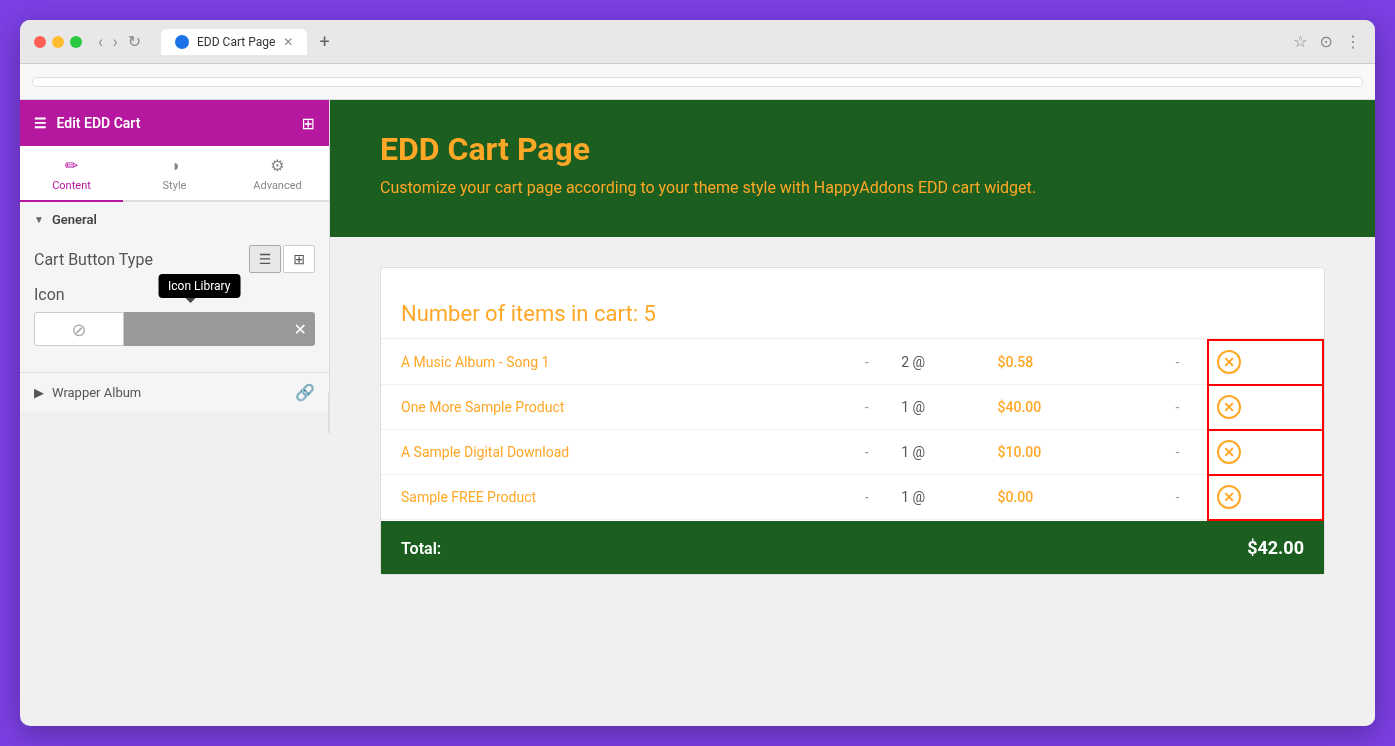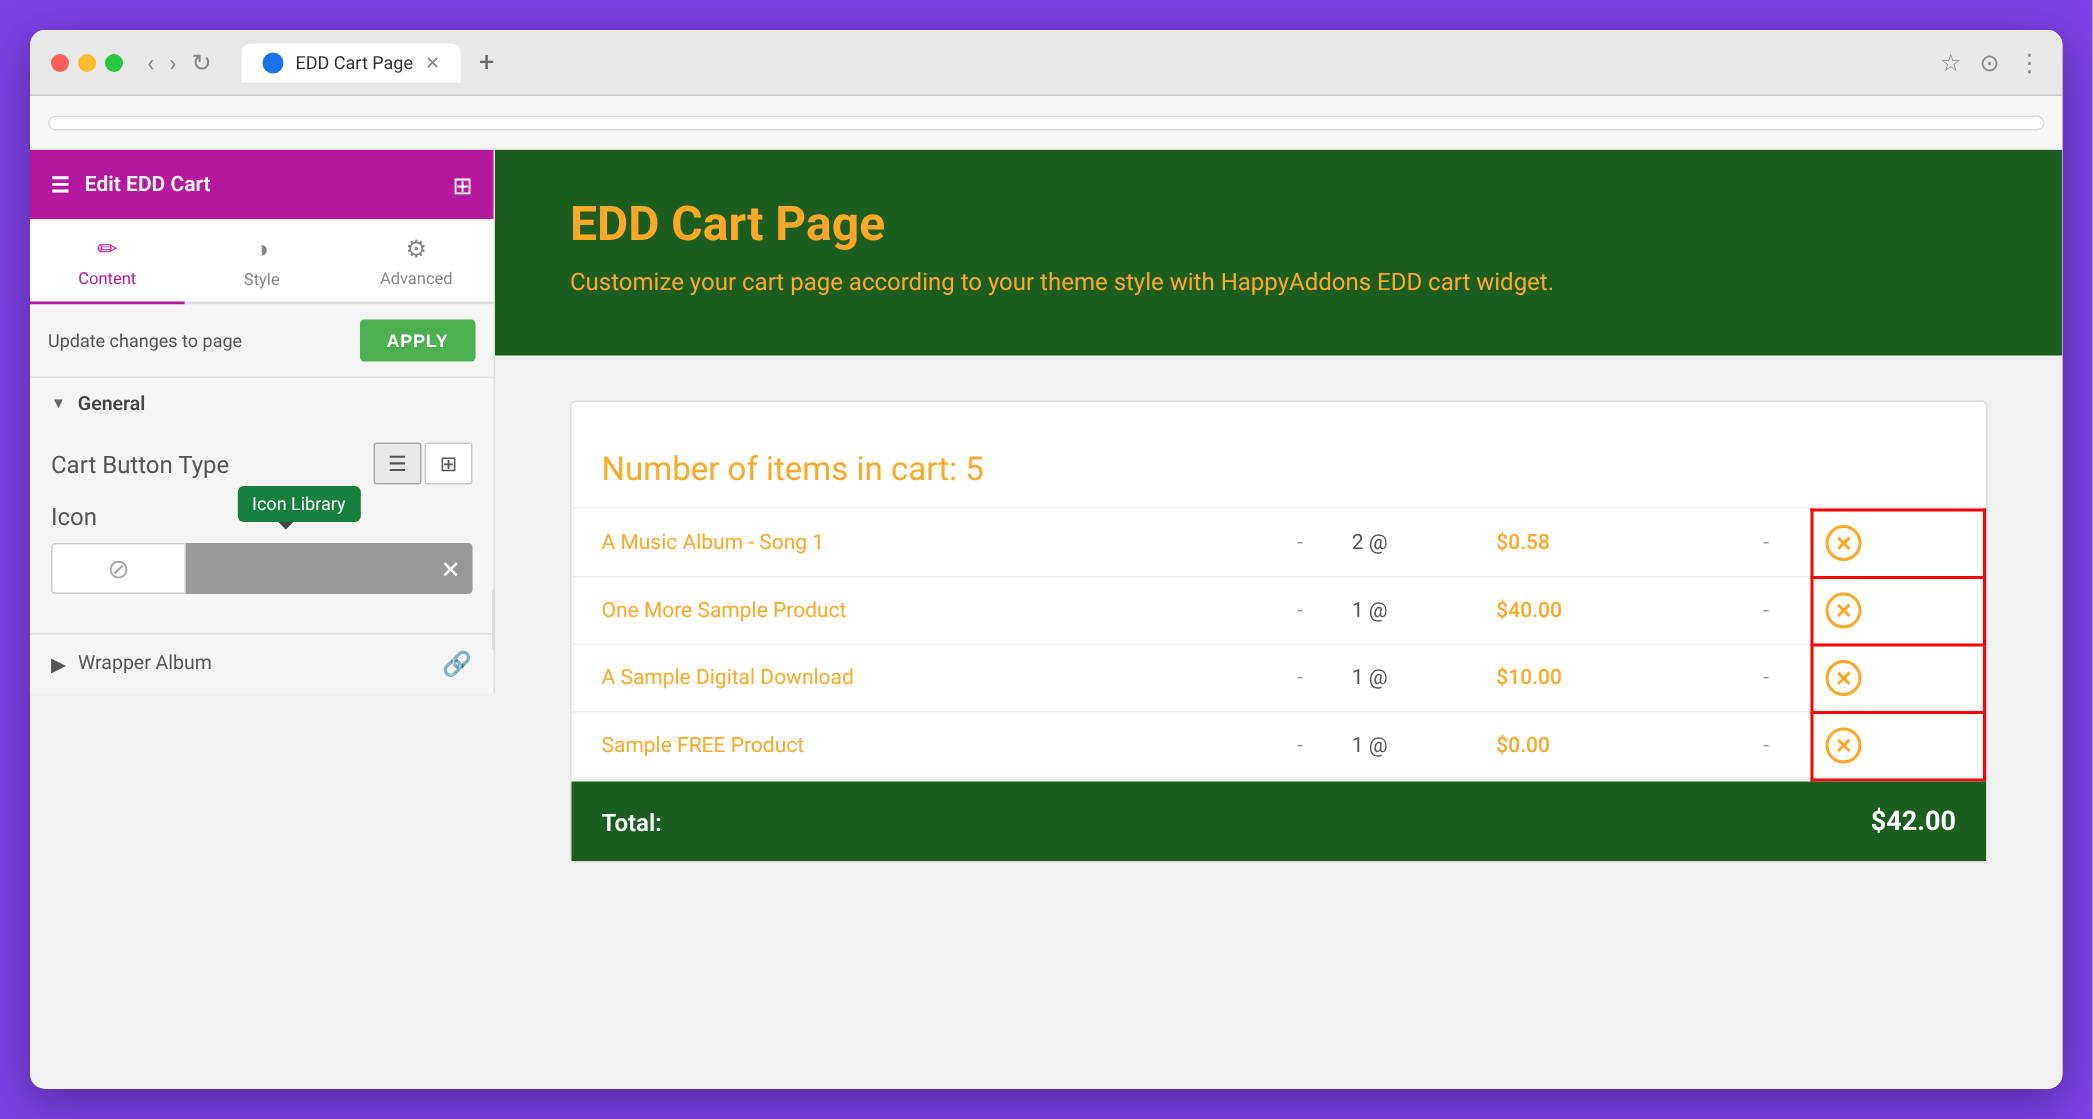--- a/index.html
+++ b/index.html
@@ -257,21 +257,21 @@
       font-size: 16px;
       cursor: pointer;
     }
 
     
     .tooltip {
       position: absolute;
       top: -38px;
       left: 50%;
       transform: translateX(-20%);
-      background: #15803d;
+      background: #000000;
       color: white;
       font-size: 12px;
       padding: 5px 10px;
       border-radius: 4px;
       white-space: nowrap;
       z-index: 10;
     }
     .tooltip::after {
       content: '';
       position: absolute;
@@ -491,24 +491,20 @@
           <div class="sidebar-tab">
             <span class="tab-icon-sym">◑</span>
             <span>Style</span>
           </div>
           <div class="sidebar-tab">
             <span class="tab-icon-sym">⚙</span>
             <span>Advanced</span>
           </div>
         </div>
 
-        <div class="apply-bar">
-          <span class="apply-bar-text">Update changes to page</span>
-          <button class="apply-btn">APPLY</button>
-        </div>
 
         <div class="sidebar-section">
           <div class="section-header">
             <span class="chevron">▼</span>
             <span>General</span>
           </div>
           <div class="section-body">
 
             <div class="form-row">
               <span class="form-label">Cart Button Type</span>

